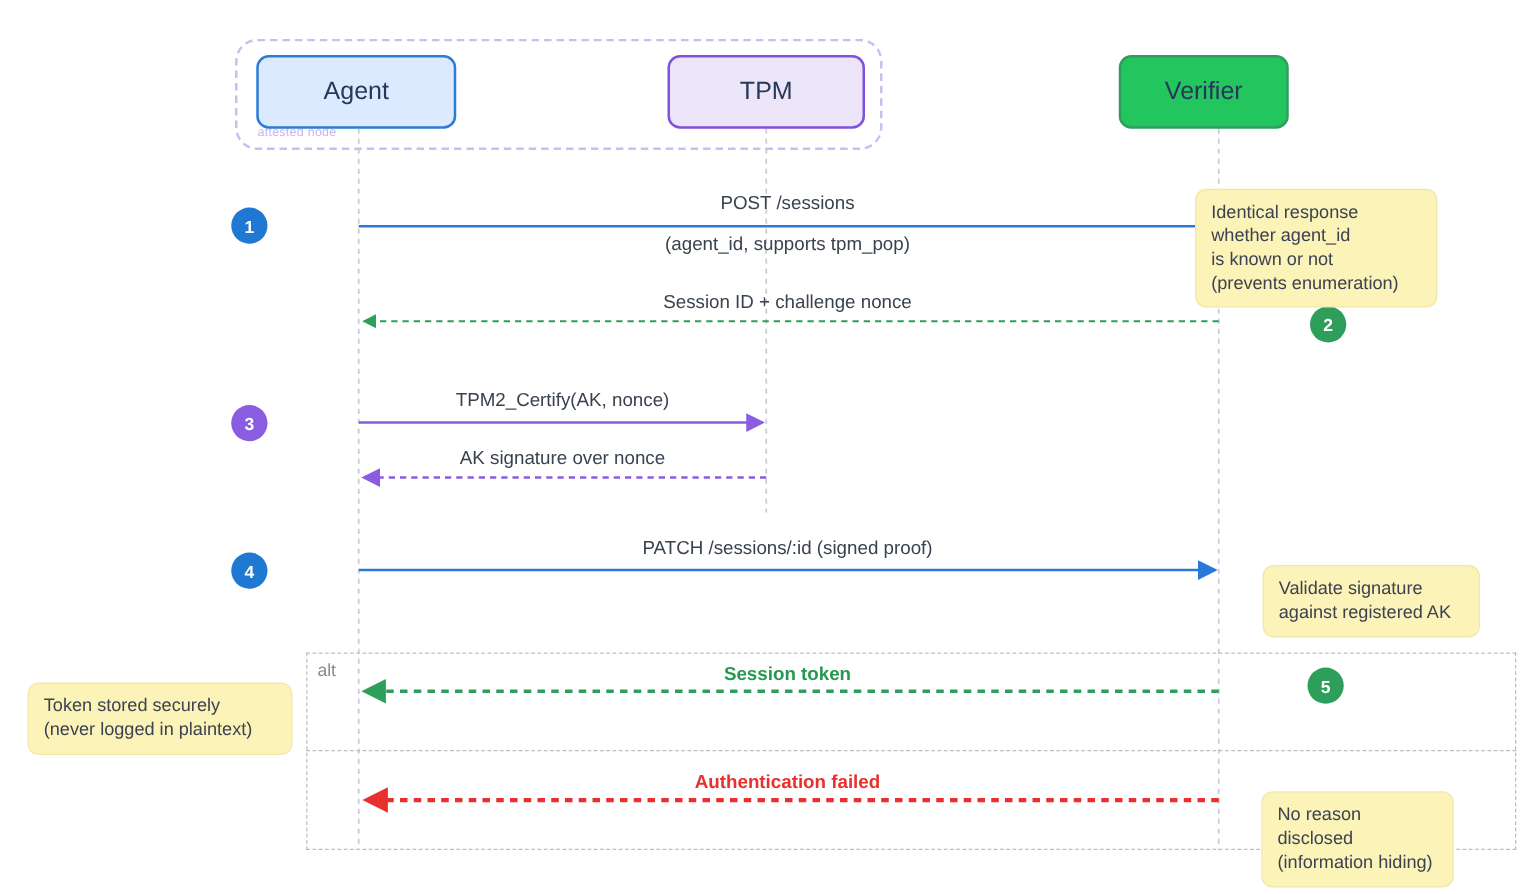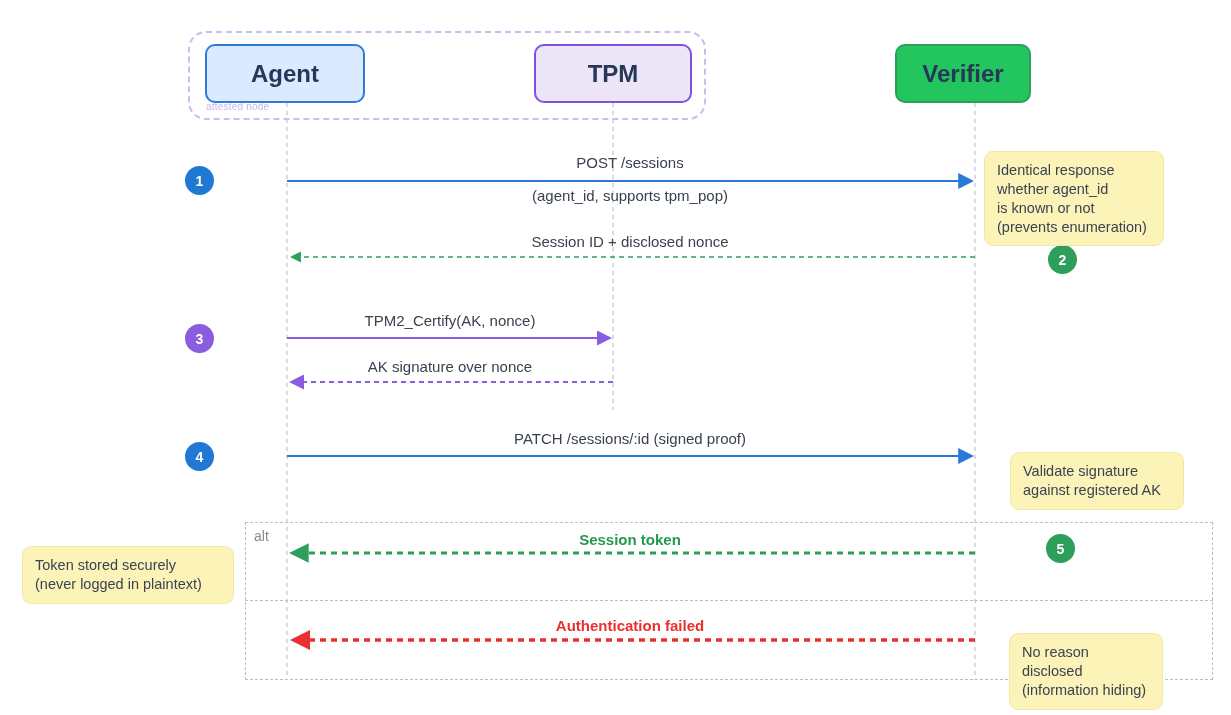--- a/index.html
+++ b/index.html
@@ -17,21 +17,21 @@
   }
   .group-label {
     position:absolute; left:16px; bottom:6px;
     color:#c7b5ec; font-size:10px; letter-spacing:.2px;
   }
 
   
   .actor {
     position:absolute; height:59px; border-radius:10px;
     display:flex; align-items:center; justify-content:center;
-    font-weight:700; font-size:24px; color:#253858;
+    font-weight:400; font-size:20px; color:#253858;
   }
   .actor-agent    { left:205px; top:44px; width:160px; background:#dbeafe; border:2.5px solid #2b7cd8; }
   .actor-tpm      { left:534px; top:44px; width:158px; background:#ece5f8; border:2.5px solid #8250df; }
   .actor-verifier { left:895px; top:44px; width:136px; background:#22c55e; border:2.5px solid #2e9e5d; }
 
   
   .msg-label {
     position:absolute; transform:translateX(-50%);
     font-size:15px; color:#39424f; white-space:nowrap;
   }
@@ -118,34 +118,34 @@
     <span>Verifier</span>
   </div>
 
   <div class="alt-frame">
     <span class="alt-title">alt</span>
   </div>
   <div class="alt-divider"></div>
 
   <div class="msg-label" style="left:630px; top:154px;">POST /sessions</div>
   <div class="msg-label" style="left:630px; top:187px;text-align:right;">(agent_id, supports tpm_pop)</div>
-  <div class="msg-label" style="left:630px; top:233px;">Session ID + disclosed nonce</div>
+  <div class="msg-label" style="left:630px; top:233px;">Session ID + challenge nonce</div>
   <div class="msg-label" style="left:450px; top:312px;">TPM2_Certify(AK, nonce)</div>
   <div class="msg-label" style="left:450px; top:358px;">AK signature over nonce</div>
   <div class="msg-label" style="left:630px; top:430px;">PATCH /sessions/:id (signed proof)</div>
   <div class="msg-label bold-green" style="left:630px; top:531px;">Session token</div>
   <div class="msg-label bold-red" style="left:630px; top:617px;">Authentication failed</div>
 
   <div class="step step-blue" style="left:185px; top:166px;">1</div>
   <div class="step step-green" style="left:1048px; top:245px;">2</div>
   <div class="step step-purple" style="left:185px; top:324px;">3</div>
   <div class="step step-blue" style="left:185px; top:442px;">4</div>
   <div class="step step-green" style="left:1046px; top:534px;">5</div>
 
-  <div class="note" style="left:984px; top:151px; width:180px;">Identical response
+  <div class="note" style="left:956px; top:151px; width:194px;">Identical response
 whether agent_id
 is known or not
 (prevents enumeration)</div>
   <div class="note" style="left:1010px; top:452px; width:174px;">Validate signature
 against registered AK</div>
   <div class="note" style="left:22px; top:546px; width:212px;">Token stored securely
 (never logged in plaintext)</div>
   <div class="note" style="left:1009px; top:633px; width:154px;">No reason disclosed
 (information hiding)</div>
 

